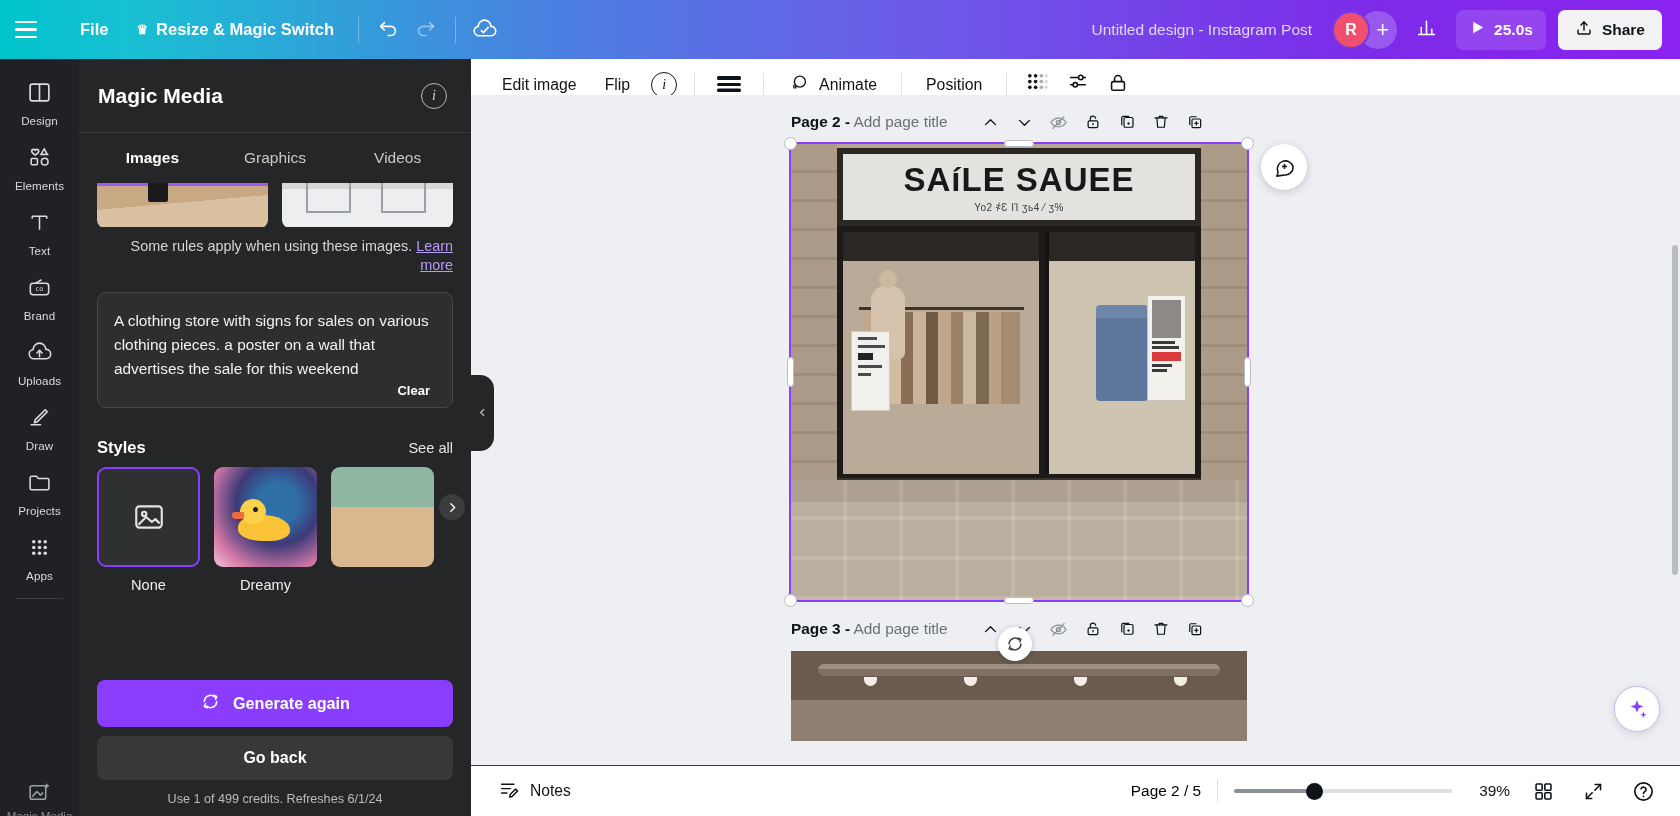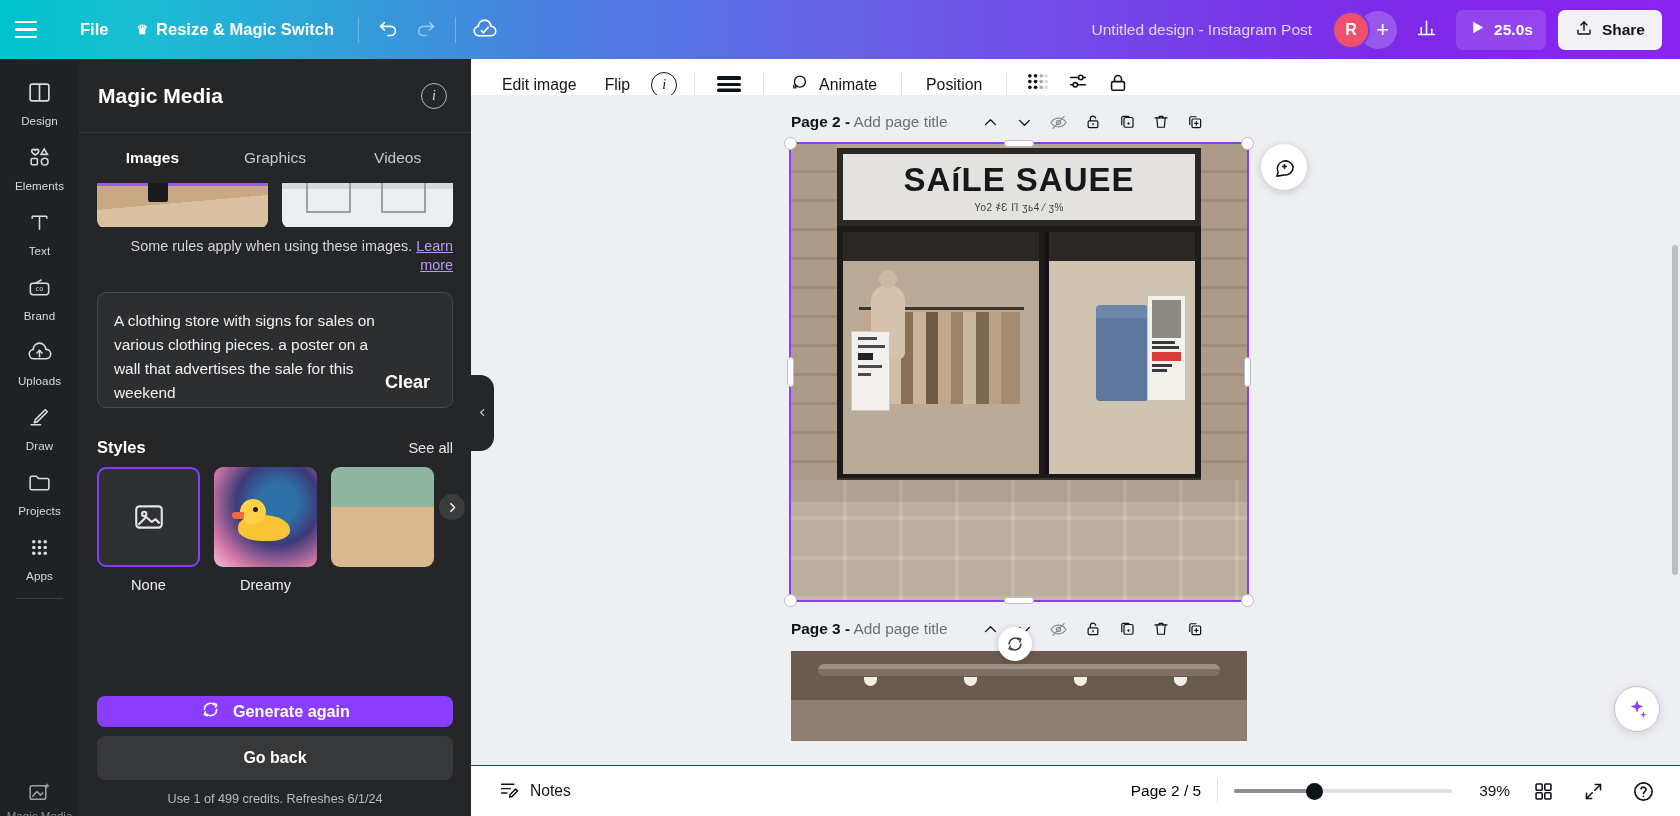--- a/index.html
+++ b/index.html
@@ -84,23 +84,23 @@
     background:#1b1b1d; border-radius:2px; }
   .thumb.t1 .bar { position:absolute; left:0; top:26px; width:100%; height:4px; background:#9b5cf6; }
   .thumb.t2 { background: linear-gradient(180deg,#d6d8da 0 46%, #eceef0 46% 100%); }
   .thumb.t2::before { content:""; position:absolute; left:14%; top:34%; width:24%; height:40%;
     border:2px solid #9aa0a6; }
   .thumb.t2::after { content:""; position:absolute; left:58%; top:34%; width:24%; height:40%;
     border:2px solid #9aa0a6; }
   .rules { padding: 10px 18px 0; font-size: 14.4px; color: #d4d6d9; line-height: 1.3; text-align: right; }
   .rules a { color: #b69cf7; text-decoration: underline; cursor: pointer; }
   .prompt-box { margin: 18px 18px 0; background: #2d2e30; border: 1px solid #46484b;
-    border-radius: 9px; padding: 16px 16px 12px; height: 116px; display: flex; }
+    border-radius: 9px; padding: 16px 16px 12px; height: 116px; display: flex; flex-direction: column; }
   .prompt-text { font-size: 15.4px; line-height: 1.55; color: #f0f1f2; }
-  .clear-btn { align-self: flex-end; margin-top: auto; font-size: 18px; font-weight: 700;
+  .clear-btn { align-self: flex-end; margin-top: auto; font-size: 13px; font-weight: 700;
     color: #fff; cursor: pointer; padding: 2px 6px; }
   .styles-head { display: flex; align-items: center; justify-content: space-between;
     padding: 30px 18px 0; }
   .styles-title { font-size: 16.5px; font-weight: 700; }
   .see-all { font-size: 14.6px; color: #e4e5e7; cursor: pointer; }
   .styles-row { display: flex; gap: 14px; padding: 10px 0 0 18px; position: relative; }
   .style-cell { width: 103px; flex: 0 0 103px; }
   .style-sw { width: 103px; height: 100px; border-radius: 9px; overflow: hidden; position: relative;
     cursor: pointer; }
   .style-cell.sel .style-sw { border: 2.5px solid #8b3dff; background: #2f3032; }
@@ -117,21 +117,21 @@
     background: #221c14; border-radius: 50%; }
   .duck .beak { position: absolute; left: -2px; top: 13px; width: 12px; height: 7px;
     background: #ef6a3e; border-radius: 3px 0 0 4px; }
   .style-name { text-align: center; font-size: 14.6px; color: #eceef0; margin-top: 10px;
     white-space: nowrap; overflow: hidden; text-overflow: ellipsis; }
   .style-arrow { position: absolute; right: 6px; top: 37px; width: 26px; height: 26px;
     border-radius: 50%; background: rgba(255,255,255,.1); display: flex; align-items: center;
     justify-content: center; cursor: pointer; }
   .panel-footer { position: absolute; left: 0; bottom: 0; width: 392px; background: #252627;
     padding: 0 18px 10px; }
-  .gen-btn { height: 31px; background: #8b3dff; border-radius: 8px; display: flex;
+  .gen-btn { height: 47px; background: #8b3dff; border-radius: 8px; display: flex;
     align-items: center; justify-content: center; gap: 12px; font-size: 16.2px; font-weight: 700;
     color: #fff; cursor: pointer; }
   .back-btn { height: 44px; background: #37383a; border-radius: 8px; margin-top: 9px;
     display: flex; align-items: center; justify-content: center; font-size: 16px;
     font-weight: 700; color: #fff; cursor: pointer; }
   .credits { text-align: center; font-size: 12.6px; color: #b9bcc0; margin-top: 12px; }
   .panel-collapse { position: absolute; left: 471px; top: 375px; width: 23px; height: 76px;
     background: #252627; border-radius: 0 14px 14px 0; display: flex; align-items: center;
     justify-content: center; cursor: pointer; z-index: 6; }
 

